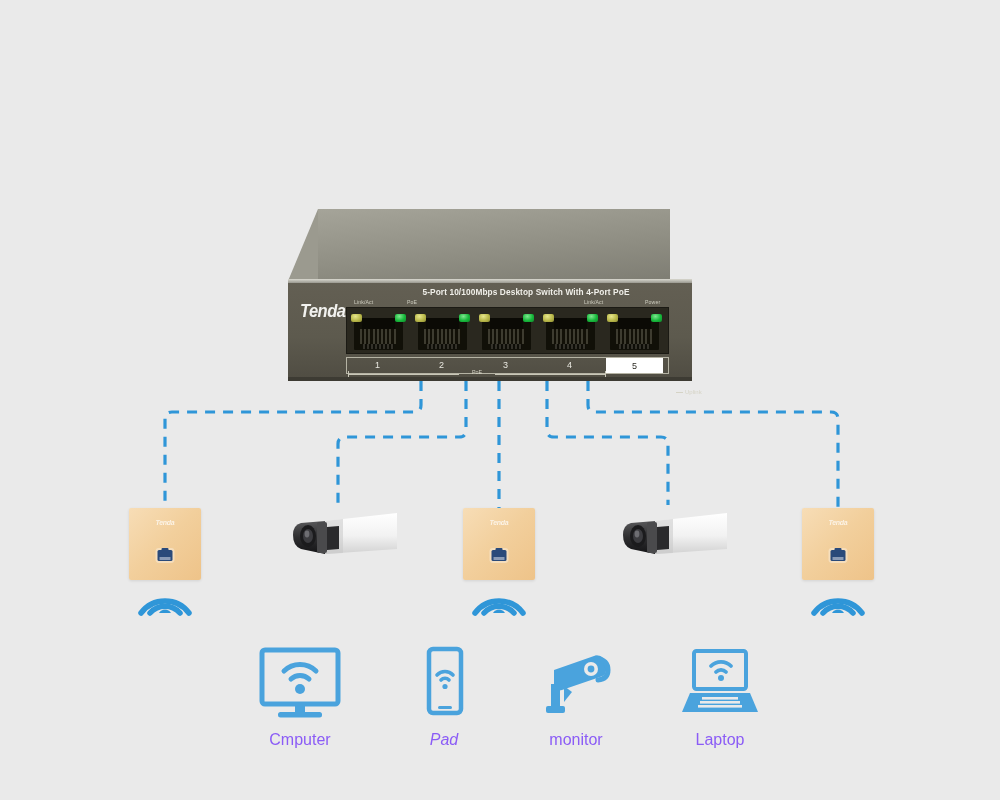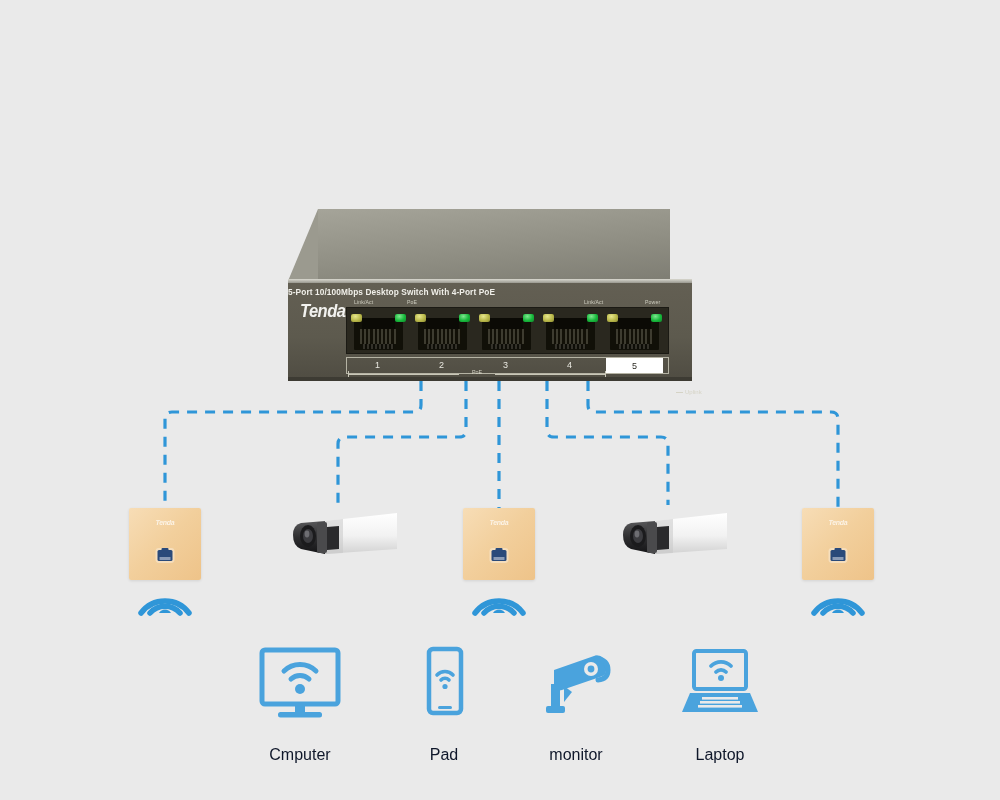--- a/index.html
+++ b/index.html
@@ -89,21 +89,21 @@
     font-style: italic;
     color: #f2f2ef;
     letter-spacing: -0.6px;
     transform: scaleX(0.92);
     transform-origin: left center;
   }
   .sw-model {
     position: absolute;
     left: 0; top: 4px;
     width: 476px;
-    text-align: left;
+    text-align: center;
     box-sizing: border-box;
     font-size: 8.3px;
     font-weight: bold;
     color: #f0efe9;
     letter-spacing: 0.1px;
   }
   .led-label {
     position: absolute;
     top: 16px;
     font-size: 5.2px;
@@ -315,23 +315,23 @@
     width: 120px;
     text-align: center;
   }
   .dev-icon {
     height: 74px;
     display: flex;
     align-items: flex-end;
     justify-content: center;
   }
   .dev-label {
-    margin-top: 26px;
+    margin-top: 11px;
     font-size: 16px;
-    color: #0f172a;
+    color: #8b5cf6;
   }
 </style>
 </head>
 <body>
 
 <div id="stage">
 
 
   <div id="switch-device">
 
@@ -527,21 +527,21 @@
         <g fill="none" stroke="#4aa3dd" stroke-width="5" stroke-linecap="round">
           <path d="M26,25 A23,23 0 0 1 58,25"></path>
           <path d="M33,33 A13,13 0 0 1 51,33"></path>
         </g>
         <circle cx="42" cy="43" r="5" fill="#4aa3dd"></circle>
       </svg>
     </div>
     <div class="dev-label">Cmputer</div>
   </div>
 
-  <div class="dev-item" style="left:384px; top:646px;">
+  <div class="dev-item" style="left:384px; top:646px;font-style:italic;">
     <div class="dev-icon">
       <svg viewBox="0 0 84 74" width="84" height="74">
         <rect x="27" y="3" width="32" height="64" rx="4" fill="none" stroke="#4aa3dd" stroke-width="4.5"></rect>
         <rect x="36" y="60" width="14" height="3" rx="1.5" fill="#4aa3dd"></rect>
         <g fill="none" stroke="#4aa3dd" stroke-width="3.6" stroke-linecap="round">
           <path d="M35,29 A11,11 0 0 1 51,29"></path>
           <path d="M39,34 A5.5,5.5 0 0 1 47,34"></path>
         </g>
         <circle cx="43" cy="40.5" r="2.6" fill="#4aa3dd"></circle>
       </svg>

